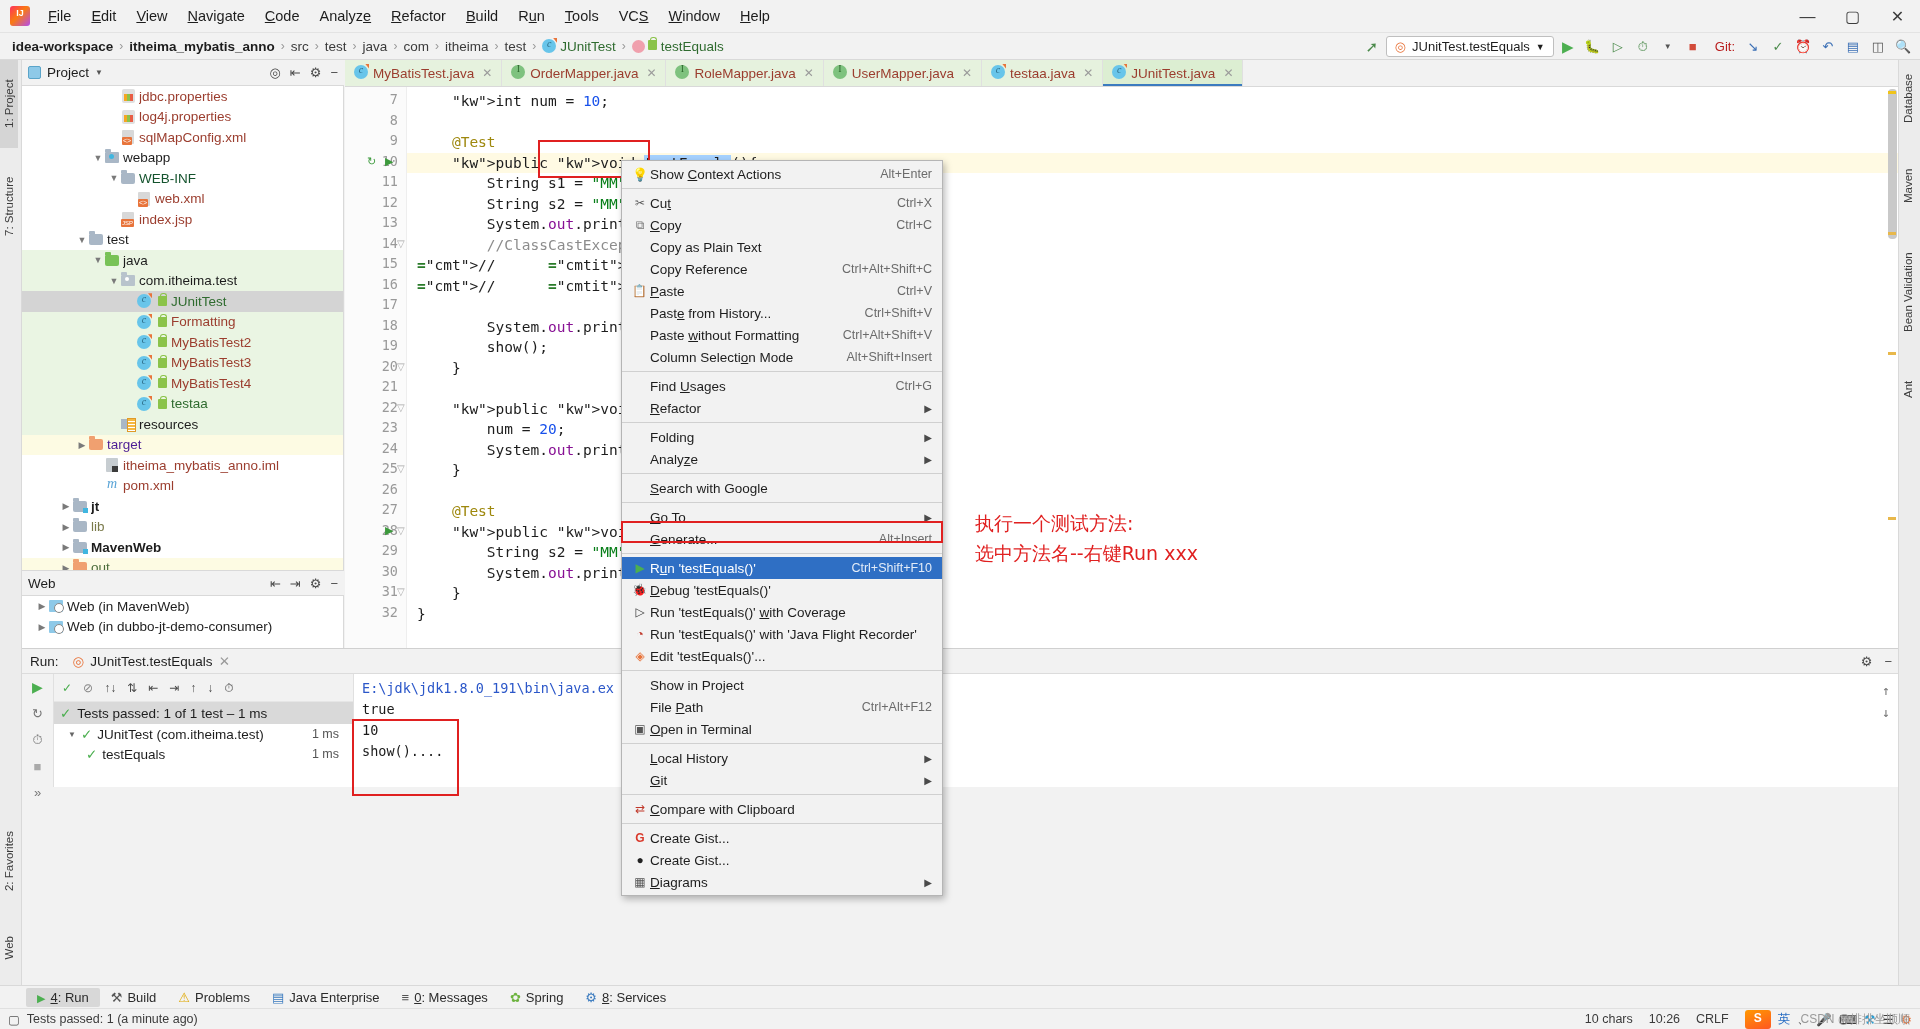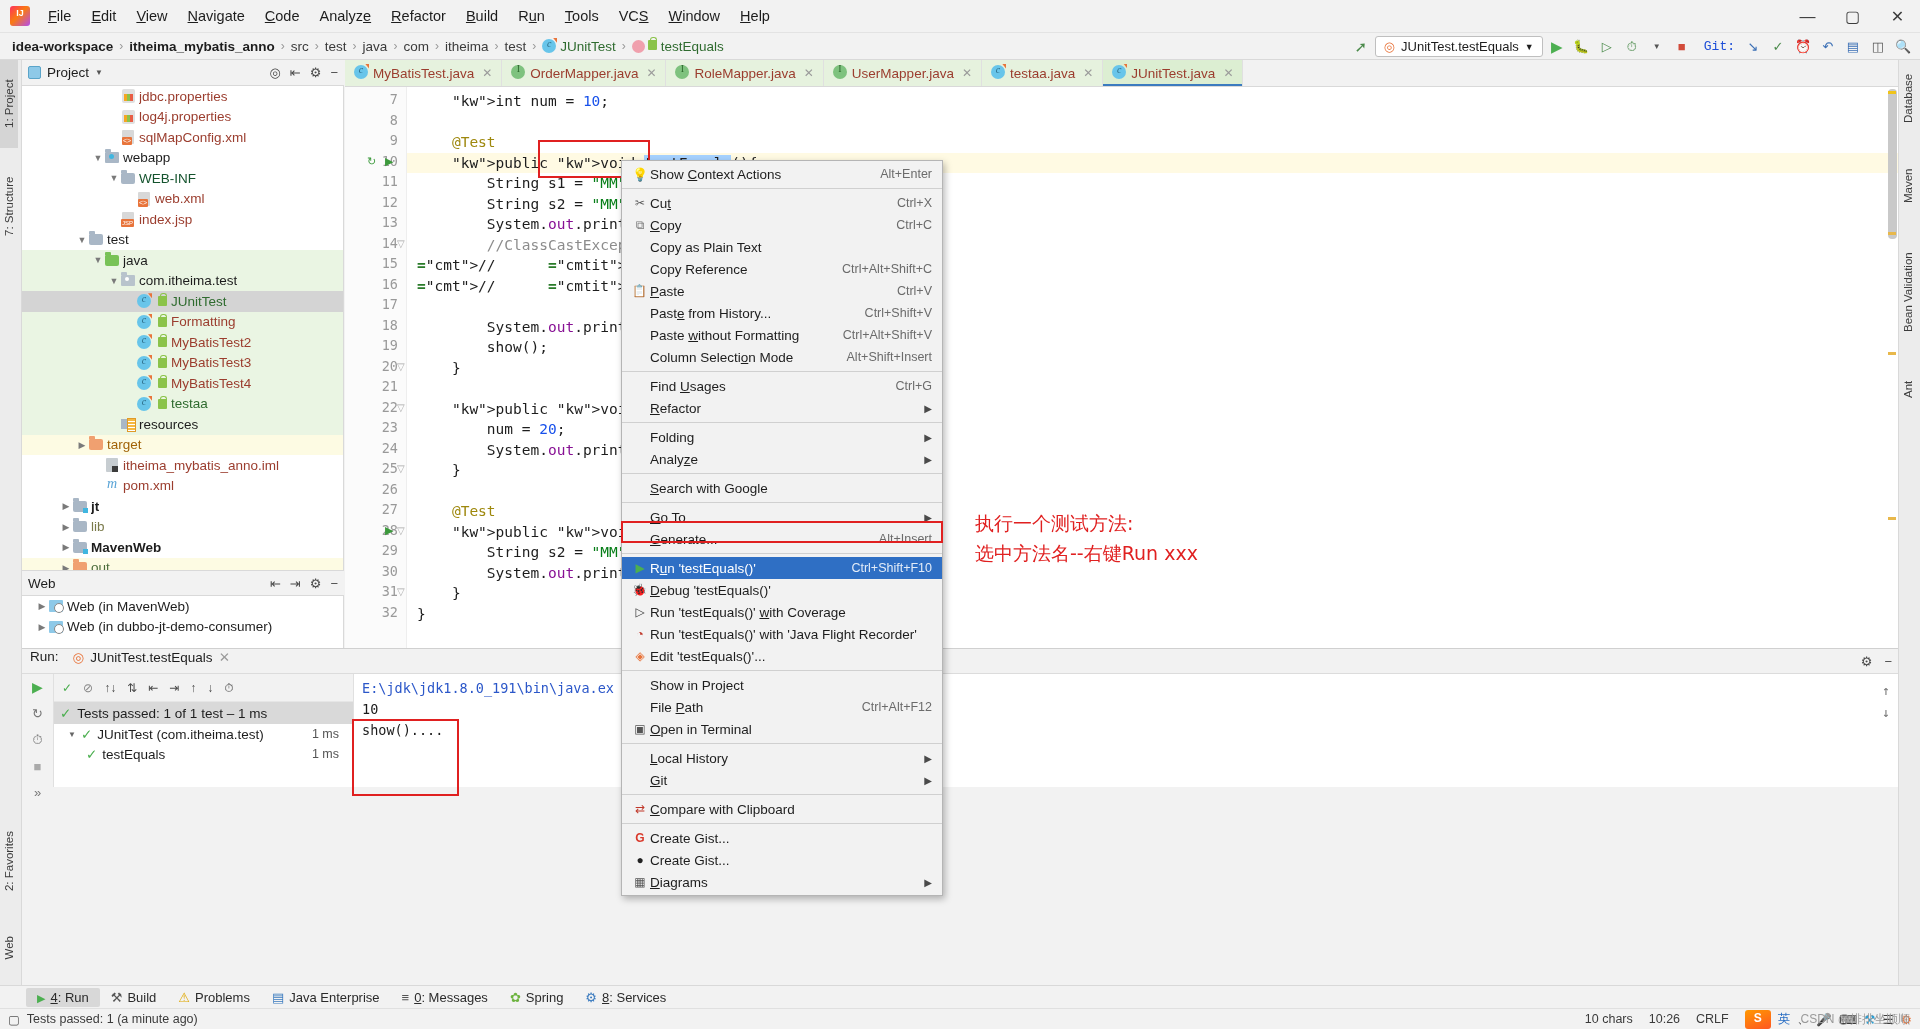--- a/index.html
+++ b/index.html
@@ -48,21 +48,21 @@
   .crumb.bold{ font-weight:bold; color:#1d1d1d;}
   .crumb-sep{ color:#999; font-size:12px; padding:0 2px;}
   .crumb .ic{ margin-right:4px; display:inline-flex; }
   .nav-right{ position:absolute; right:6px; top:0; height:27px; display:flex; align-items:center; gap:3px;}
   .run-config{
     display:flex;align-items:center;gap:6px;height:21px;padding:0 8px;
     border:1px solid #bfbfbf;border-radius:3px;background:#fff;font-size:13px;
   }
   .tool-ico{ width:22px;height:21px;display:flex;align-items:center;justify-content:center;
     font-size:13px;color:#3c6e3c; cursor:default;}
-  .vcs-label{font-size:13px;color:#1d4ed8;margin:0 4px 0 8px;font-family:Liberation Mono, monospace;}
+  .vcs-label{font-size:13px;color:#b91c1c;margin:0 4px 0 8px;}
 
   
   .leftstrip{
     position:absolute; left:0; top:60px; width:22px; bottom:42px;
     background:#ececec; border-right:1px solid #d9d9d9;
   }
   .vtab{
     writing-mode:vertical-rl; transform:rotate(180deg);
     font-size:11.5px; color:#3b3b3b; padding:6px 3px; white-space:nowrap;
     text-align:center;
@@ -218,21 +218,21 @@
   .cn-note{
     position:absolute; left:975px; top:508px; color:#e02020; font-size:19px; line-height:30px;
     font-family:"DejaVu Sans", sans-serif; z-index:40; white-space:pre;
   }
 
   
   .runwin{
     position:absolute; left:22px; top:648px; right:22px; height:139px;
     background:#f2f2f2; border-top:1px solid #d0d0d0;
   }
-  .run-tabbar{ height:25px; display:flex; align-items:flex-start; padding-left:8px; gap:10px;
+  .run-tabbar{ height:25px; display:flex; align-items:center; padding-left:8px; gap:10px;
     border-bottom:1px solid #dcdcdc; }
   .run-label{font-size:13.5px;}
   .run-tab{display:flex;align-items:center;gap:6px;font-size:13.5px;padding:0 4px;}
   .run-tools{ position:absolute; right:6px; top:0; height:25px; display:flex;align-items:center;gap:12px;color:#4a4a4a;}
   .run-body{ position:absolute; left:0; top:25px; right:0; bottom:0; display:flex; background:#fff;}
   .run-side{ width:32px; background:#f2f2f2; border-right:1px solid #e0e0e0;
      display:flex;flex-direction:column;align-items:center;padding-top:5px;gap:11px;color:#555;}
   .run-tb{ height:28px; display:flex;align-items:center;gap:11px;padding:0 8px;background:#f2f2f2;
      border-bottom:1px solid #e6e6e6; color:#4a4a4a; font-size:12px;}
   .tree-hdr{ display:flex;align-items:center;gap:6px;font-size:13.5px;padding:3px 6px;background:#d9d9d9;}
@@ -556,21 +556,21 @@
           <span class="ico-res"></span>
         </span>
         <span class="lbl" style="color:#1d1d1d;">resources</span>
       </div>
       <div class="row tint-yellow">
         <span style="display:inline-block;width:54px;flex:none;"></span>
         <span class="arrow">▶</span>
         <span class="ic">
           <span class="ico-folder orange"></span>
         </span>
-        <span class="lbl" style="color:#a16207;text-align:center;">target</span>
+        <span class="lbl" style="color:#4c1d95;text-align:center;">target</span>
       </div>
       <div class="row ">
         <span style="display:inline-block;width:70px;flex:none;"></span>
         <span class="arrow"></span>
         <span class="ic">
           <span class="ico-iml"></span>
         </span>
         <span class="lbl" style="color:#9b3d2e;">itheima_mybatis_anno.iml</span>
       </div>
       <div class="row ">
@@ -982,20 +982,21 @@
             </div>
             <div class="tree-row" style="padding-left: 32px;">
               <span style="color:#4caf50;">✓</span>
               <span>testEquals</span>
               <span class="ms">1 ms</span>
             </div>
           </div>
       </div>
       <div class="console" id="console">
           <div class="blue" style="line-height: 21px;">E:\jdk\jdk1.8.0_191\bin\java.ex</div>
+          <div style="line-height: 21px;">true</div>
           <div style="line-height: 21px;">10</div>
           <div style="line-height: 21px;">show()....</div>
           <div style="position: absolute; right: 8px; top: 6px; color: rgb(119, 119, 119); font-size: 13px; line-height: 22px;">
             <div>↑</div>
             <div>↓</div>
           </div>
         </div>
     </div>
   </div>
   <div class="cons-redbox"></div>

